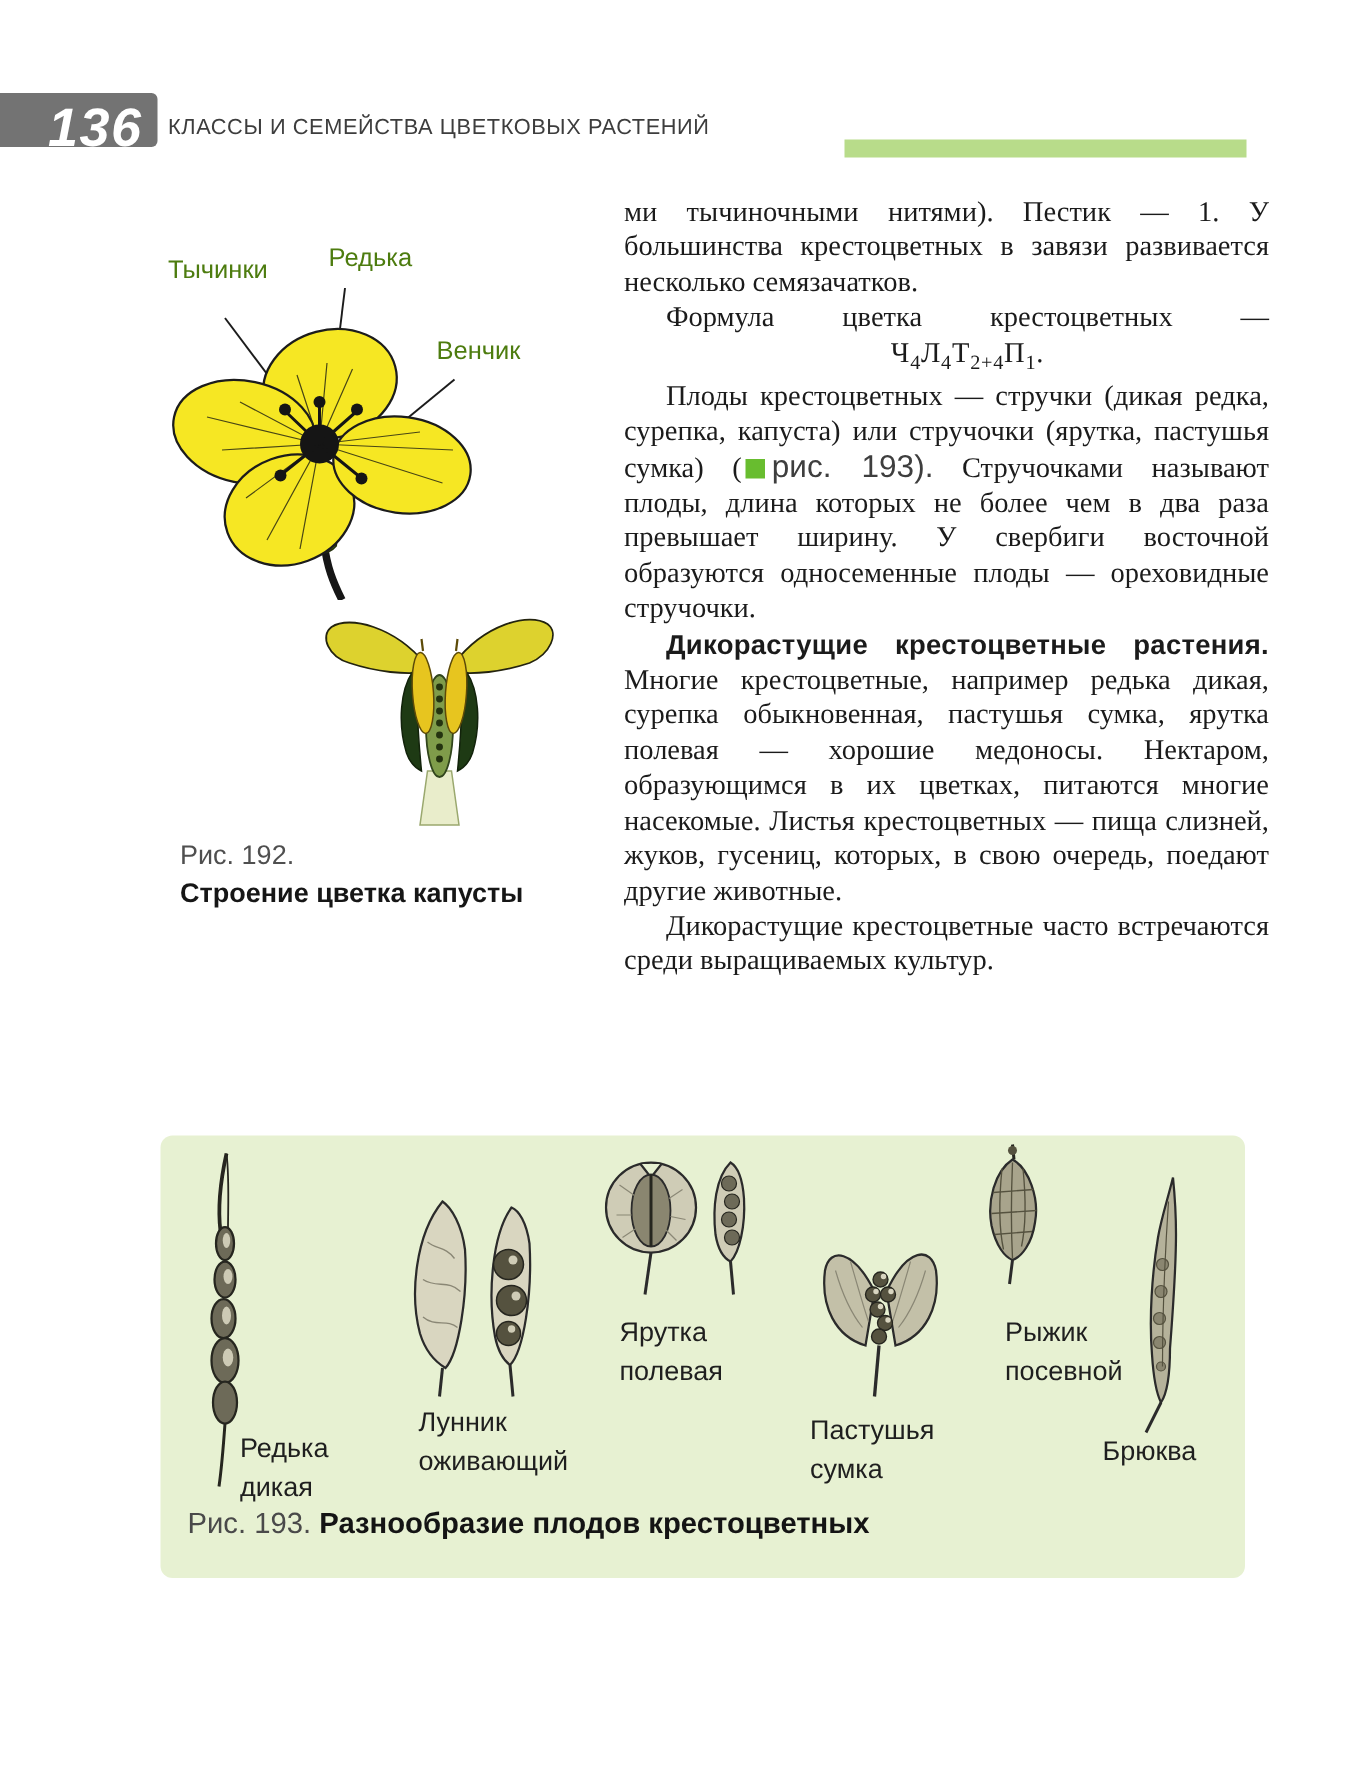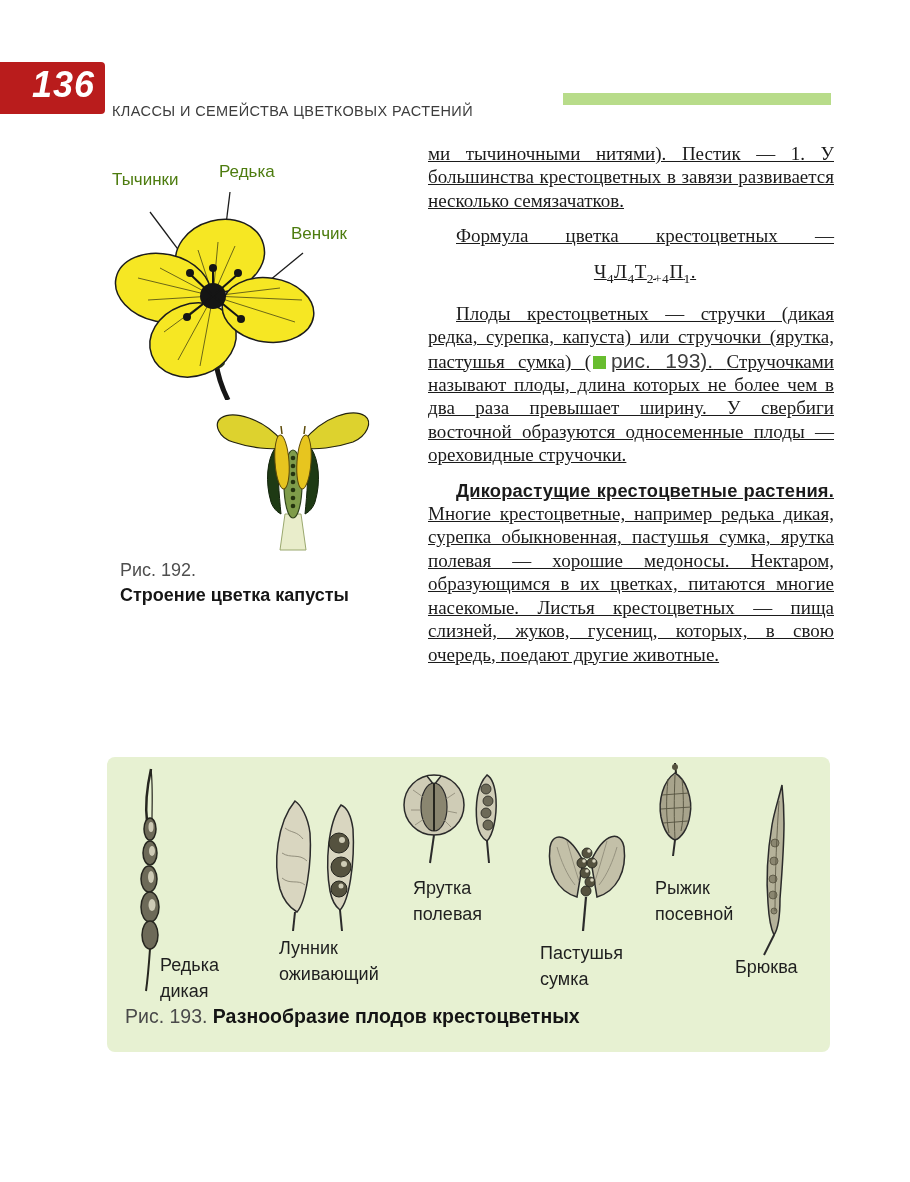--- a/index.html
+++ b/index.html
@@ -2,41 +2,41 @@
 <html><head>
 <meta charset="utf-8">
 <style>
   html,body{margin:0;padding:0;}
   body{
     width:910px;height:1182px;position:relative;background:#ffffff;
     font-family:"Liberation Sans",sans-serif;overflow:hidden;
   }
   .abs{position:absolute;}
   
-  .pagebox{left:0;top:62px;width:105px;height:52px;background:#b91c1c;border-radius:0 4px 4px 0;text-decoration:underline;}
+  .pagebox{left:0;top:62px;width:105px;height:36px;background:#737373;border-radius:0 4px 4px 0;text-decoration:underline;}
   .pagenum{
     position:absolute;right:10px;top:0;line-height:46px;color:#ffffff;
     font-size:36px;font-weight:bold;font-style:italic;letter-spacing:1px;
   }
   .header-title{
-    left:112px;top:103px;font-size:14.5px;color:#3d3d3d;letter-spacing:.4px;
+    left:112px;top:77px;font-size:14.5px;color:#3d3d3d;letter-spacing:.4px;
     font-weight:500;white-space:nowrap;
   }
   .greenbar{left:563px;top:93px;width:268px;height:12px;background:#b8dc8a;}
   
   .fig192-label{position:absolute;font-size:17px;color:#4d7c0f;white-space:nowrap;}
   .fig192-caption{left:120px;top:560px;font-size:18px;color:#4f4f4f;}
   .fig192-caption .cap-title{display:block;margin-top:4px;font-weight:bold;color:#161616;}
   
   .article{
     left:416px;top:130px;width:430px;
     font-family:"Liberation Serif",serif;font-size:19px;line-height:23.4px;
     color:#1b1b1b;text-align:justify;
   }
-  .article p{margin:12px;text-indent:28px;text-decoration:underline;}
+  .article p{margin:0;text-indent:28px;}
   .article p.noindent{text-indent:0;}
   .article p.stretch{text-align-last:justify;}
   .formula-line{text-indent:0;text-align:center;letter-spacing:.5px;}
   .formula-line sub{font-size:13.5px;}
   .boldlead{font-family:"Liberation Sans",sans-serif;font-weight:bold;font-size:18.3px;letter-spacing:.2px;}
   .refsq{display:inline-block;width:13px;height:13px;background:#68bd2f;margin:0 5px 0 2px;vertical-align:-1px;}
   .reftxt{font-family:"Liberation Sans",sans-serif;font-size:21px;color:#3e3e3e;}
   
   .panel{left:107px;top:757px;width:723px;height:295px;background:#e7f1d2;border-radius:8px;}
   .fruit-label{position:absolute;font-size:18px;line-height:26px;color:#1f1f1f;}
@@ -127,20 +127,21 @@
 </div>
 
 <div class="abs article">
   <p class="noindent">ми тычиночными нитями). Пестик — 1. У большинства крестоцветных в завязи развивается несколько семязачатков.</p>
   <p class="stretch">Формула цветка крестоцветных —</p>
   <p class="formula-line">
     <span>Ч</span><sub>4</sub><span>Л</span><sub>4</sub><span>Т</span><sub>2+4</sub><span>П</span><sub>1</sub><span>.</span>
   </p>
   <p><span>Плоды крестоцветных — стручки (дикая редка, сурепка, капуста) или стручочки (ярутка, пастушья сумка) (</span><span class="refsq"></span><span class="reftxt">рис. 193).</span> <span>Стручочками называют плоды, длина которых не более чем в два раза превышает ширину. У свербиги восточной образуются односеменные плоды — ореховидные стручочки.</span></p>
   <p><span class="boldlead">Дикорастущие крестоцветные растения.</span><span> Многие крестоцветные, например редька дикая, сурепка обыкновенная, пастушья сумка, ярутка полевая — хорошие медоносы. Нектаром, образующимся в их цветках, питаются многие насекомые. Листья крестоцветных — пища слизней, жуков, гусениц, которых, в свою очередь, поедают другие животные.</span></p>
+  <p>Дикорастущие крестоцветные часто встречаются среди выращиваемых культур.</p>
 </div>
 
 <div class="abs panel">
 
   <div class="abs" style="left:22px;top:8px;">
     <svg width="44" height="230" viewBox="0 0 44 230">
       <path d="M22 4 C18 22 16 40 18 56" stroke="#26261f" stroke-width="2.5" fill="none"></path>
       <path d="M22 4 C24 20 23 40 23 55" stroke="#26261f" stroke-width="1.2" fill="none"></path>
       <g fill="#6d6a58" stroke="#26261f" stroke-width="1.5">
         <ellipse cx="21" cy="64" rx="6" ry="11"></ellipse>
@@ -265,20 +266,20 @@
       </g>
       <path d="M28 20 C26 50 24 90 24 130" stroke="#55523f" stroke-width=".8" fill="none"></path>
       <path d="M23 154 L13 174" stroke="#2b2b2b" stroke-width="2"></path>
     </svg>
   </div>
 
   <div class="fruit-label" style="left:53px;top:195px;width:78px;">Редька дикая</div>
   <div class="fruit-label" style="left:172px;top:178px;width:115px;">Лунник оживающий</div>
   <div class="fruit-label" style="left:306px;top:118px;width:85px;">Ярутка полевая</div>
   <div class="fruit-label" style="left:433px;top:183px;width:105px;">Пастушья сумка</div>
-  <div class="fruit-label" style="left:548px;top:118px;width:105px;">Рыжик посевной</div>
+  <div class="fruit-label" style="left:563px;top:118px;width:105px;">Рыжик посевной</div>
   <div class="fruit-label" style="left:628px;top:197px;width:90px;">Брюква</div>
 
   <div class="panel-caption">
     <span class="cap-prefix">Рис. 193.</span>
     <span class="cap-title">Разнообразие плодов крестоцветных</span>
   </div>
 </div>
 
 </body></html>

